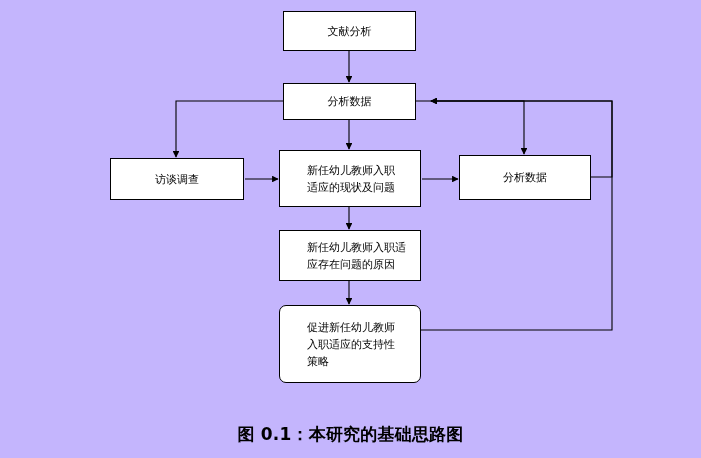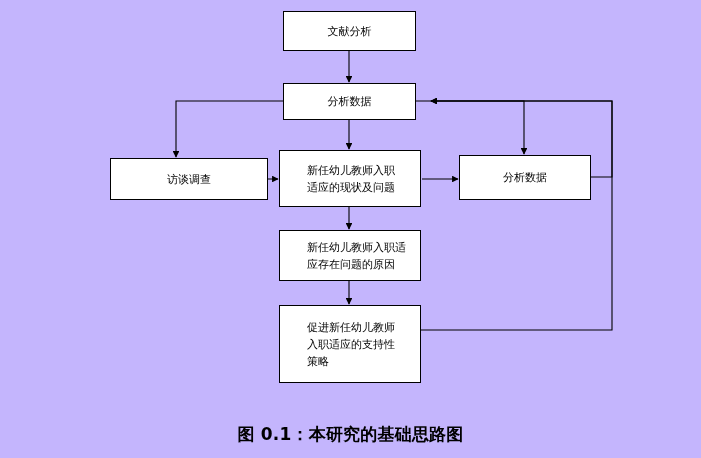--- a/index.html
+++ b/index.html
@@ -86,29 +86,29 @@
       <path d="M 591 177 L 612 177 L 612 101 L 431 101"></path>
 
       <path d="M 421 330 L 612 330 L 612 101 L 431 101"></path>
     </g>
   </svg>
 
   <div class="node" style="left:283px; top:11px; width:133px; height:40px;">文献分析</div>
 
   <div class="node" style="left:283px; top:83px; width:133px; height:37px;">分析数据</div>
 
-  <div class="node" style="left:110px; top:158px; width:158px; height:42px;">访谈调查</div>
+  <div class="node" style="left:110px; top:158px; width:134px; height:42px;">访谈调查</div>
 
   <div class="node left-align" style="left:279px; top:150px; width:142px; height:57px;">新任幼儿教师入职
 适应的现状及问题</div>
 
   <div class="node" style="left:459px; top:155px; width:132px; height:45px;">分析数据</div>
 
   <div class="node left-align" style="left:279px; top:230px; width:142px; height:51px;">新任幼儿教师入职适
 应存在问题的原因</div>
 
-  <div class="node left-align" style="left:279px; top:305px; width:142px; height:78px;">促进新任幼儿教师
+  <div class="node left-align" style="left:279px; top:305px; width:142px; height:78px;border-radius:7px;">促进新任幼儿教师
 入职适应的支持性
 策略</div>
 
   <div class="caption">图 0.1：本研究的基础思路图</div>
 
 </div>
 
 </body></html>

